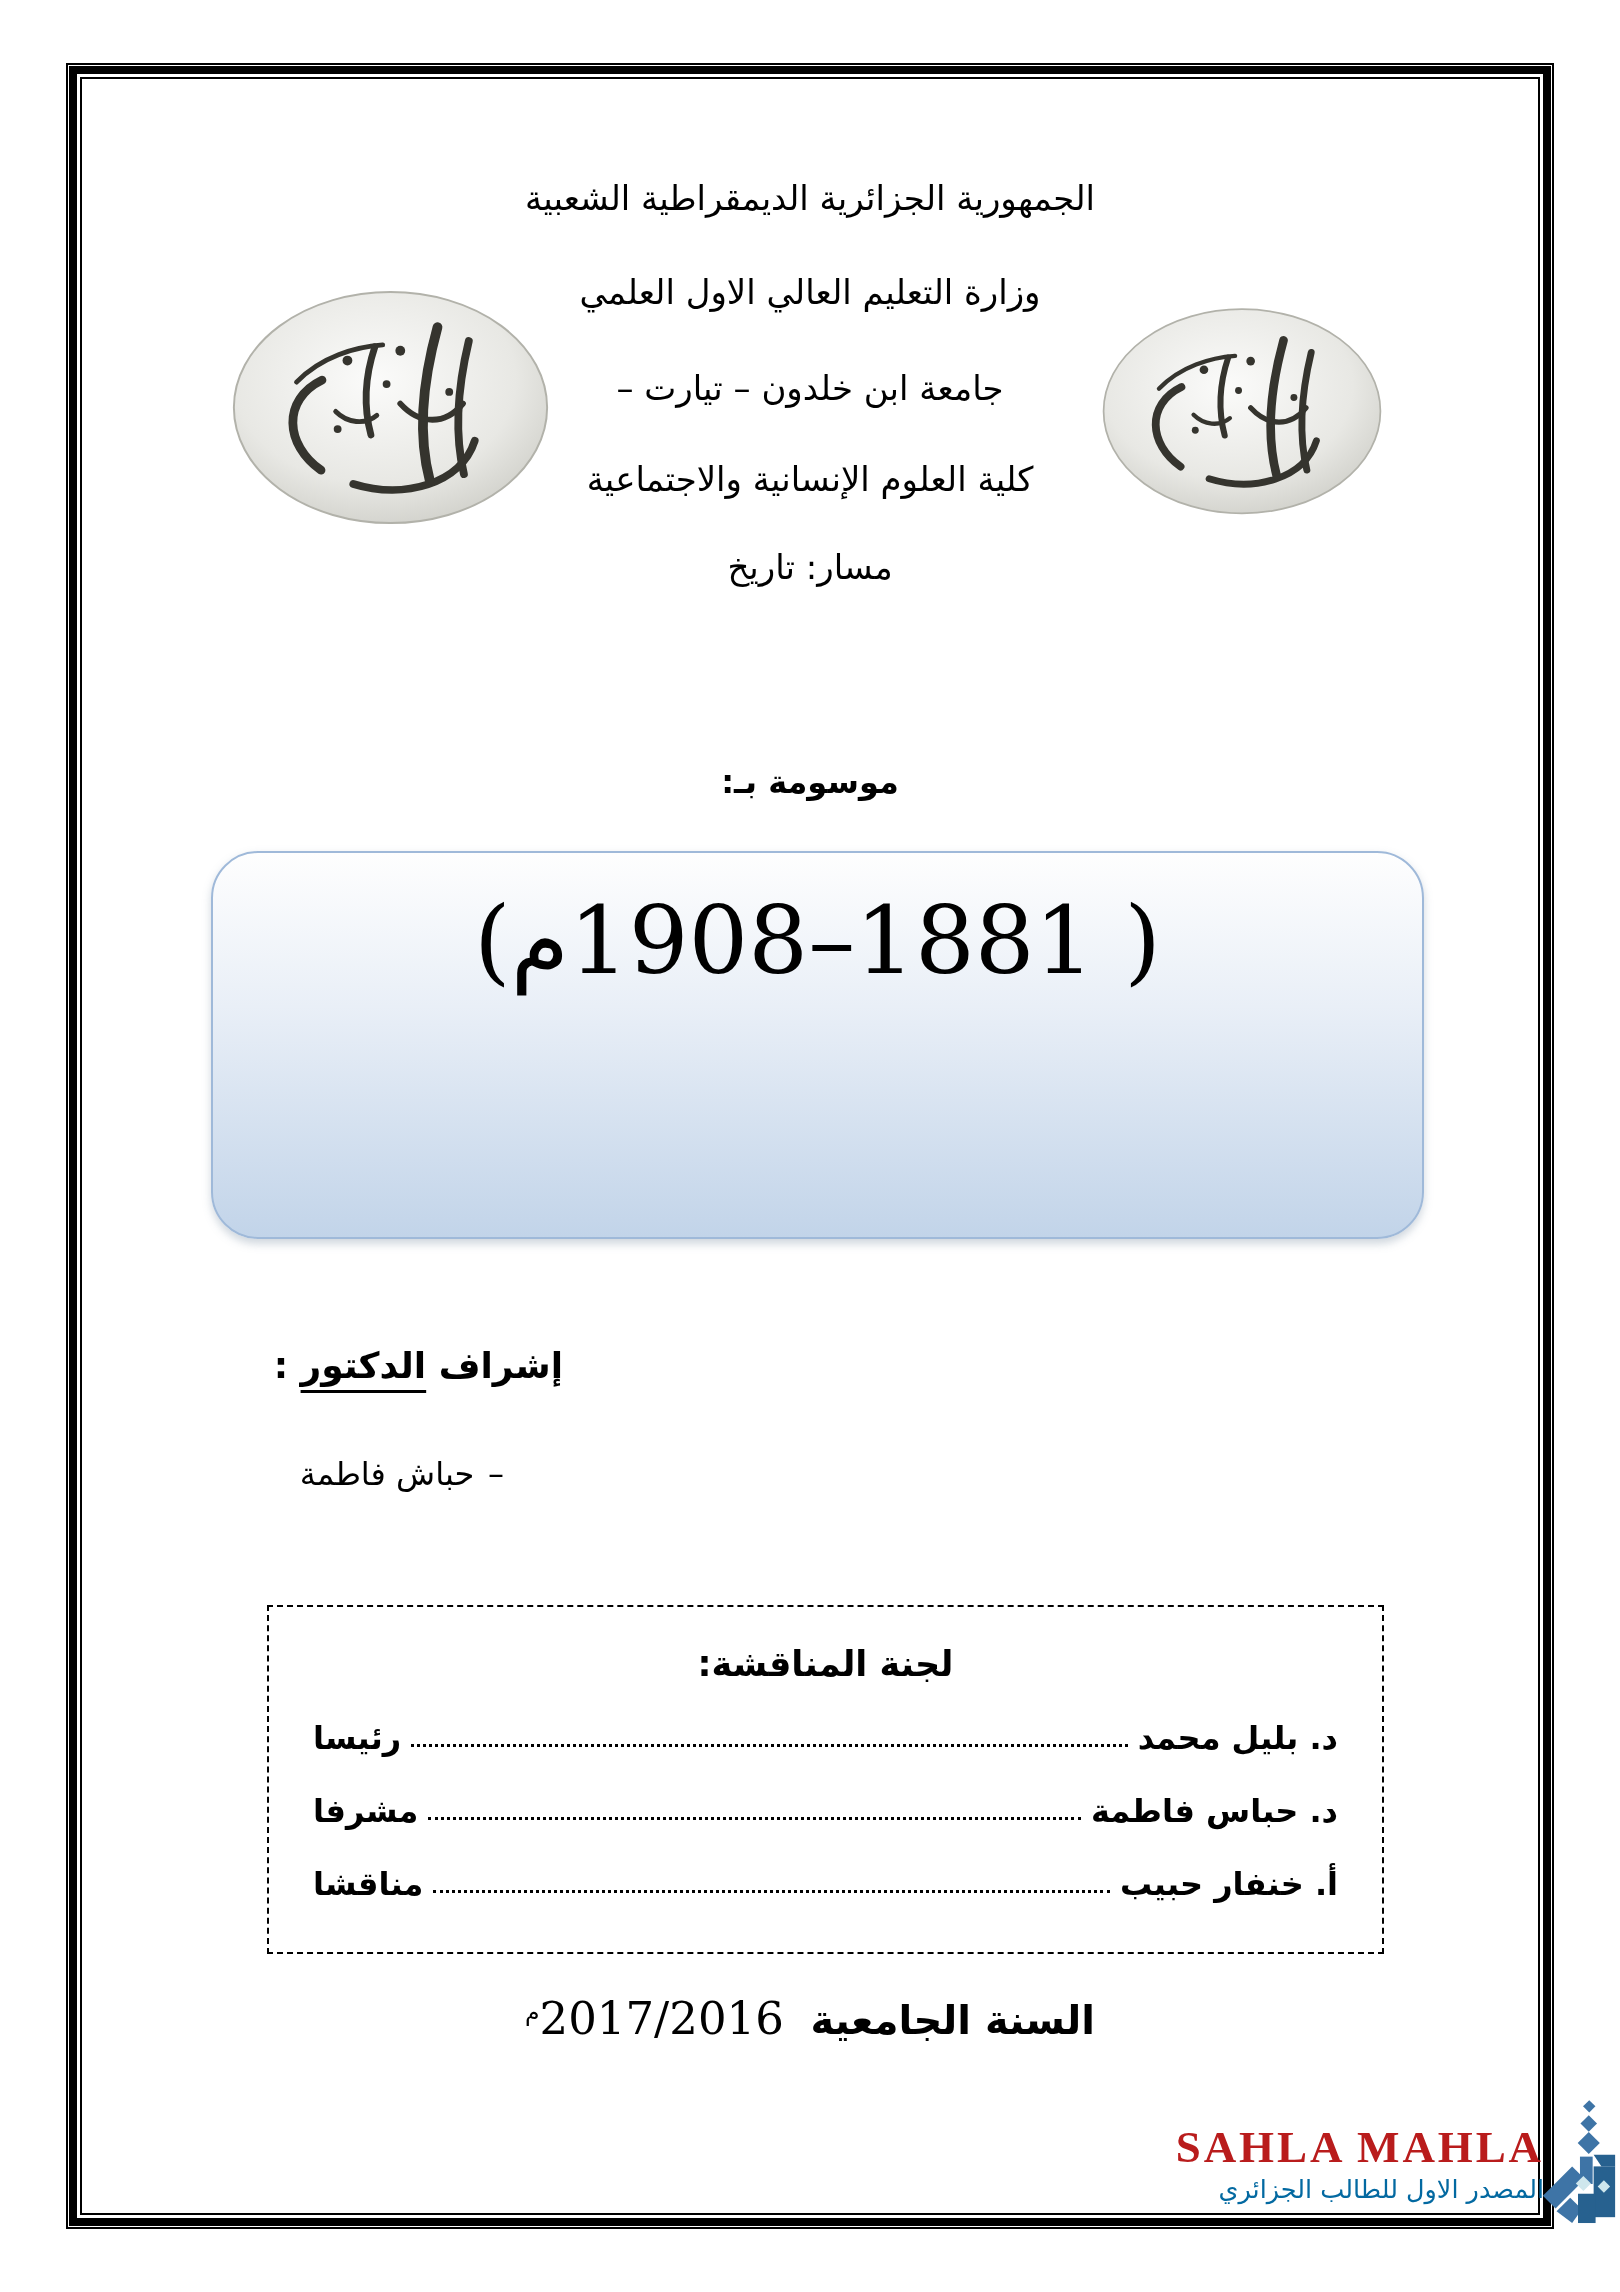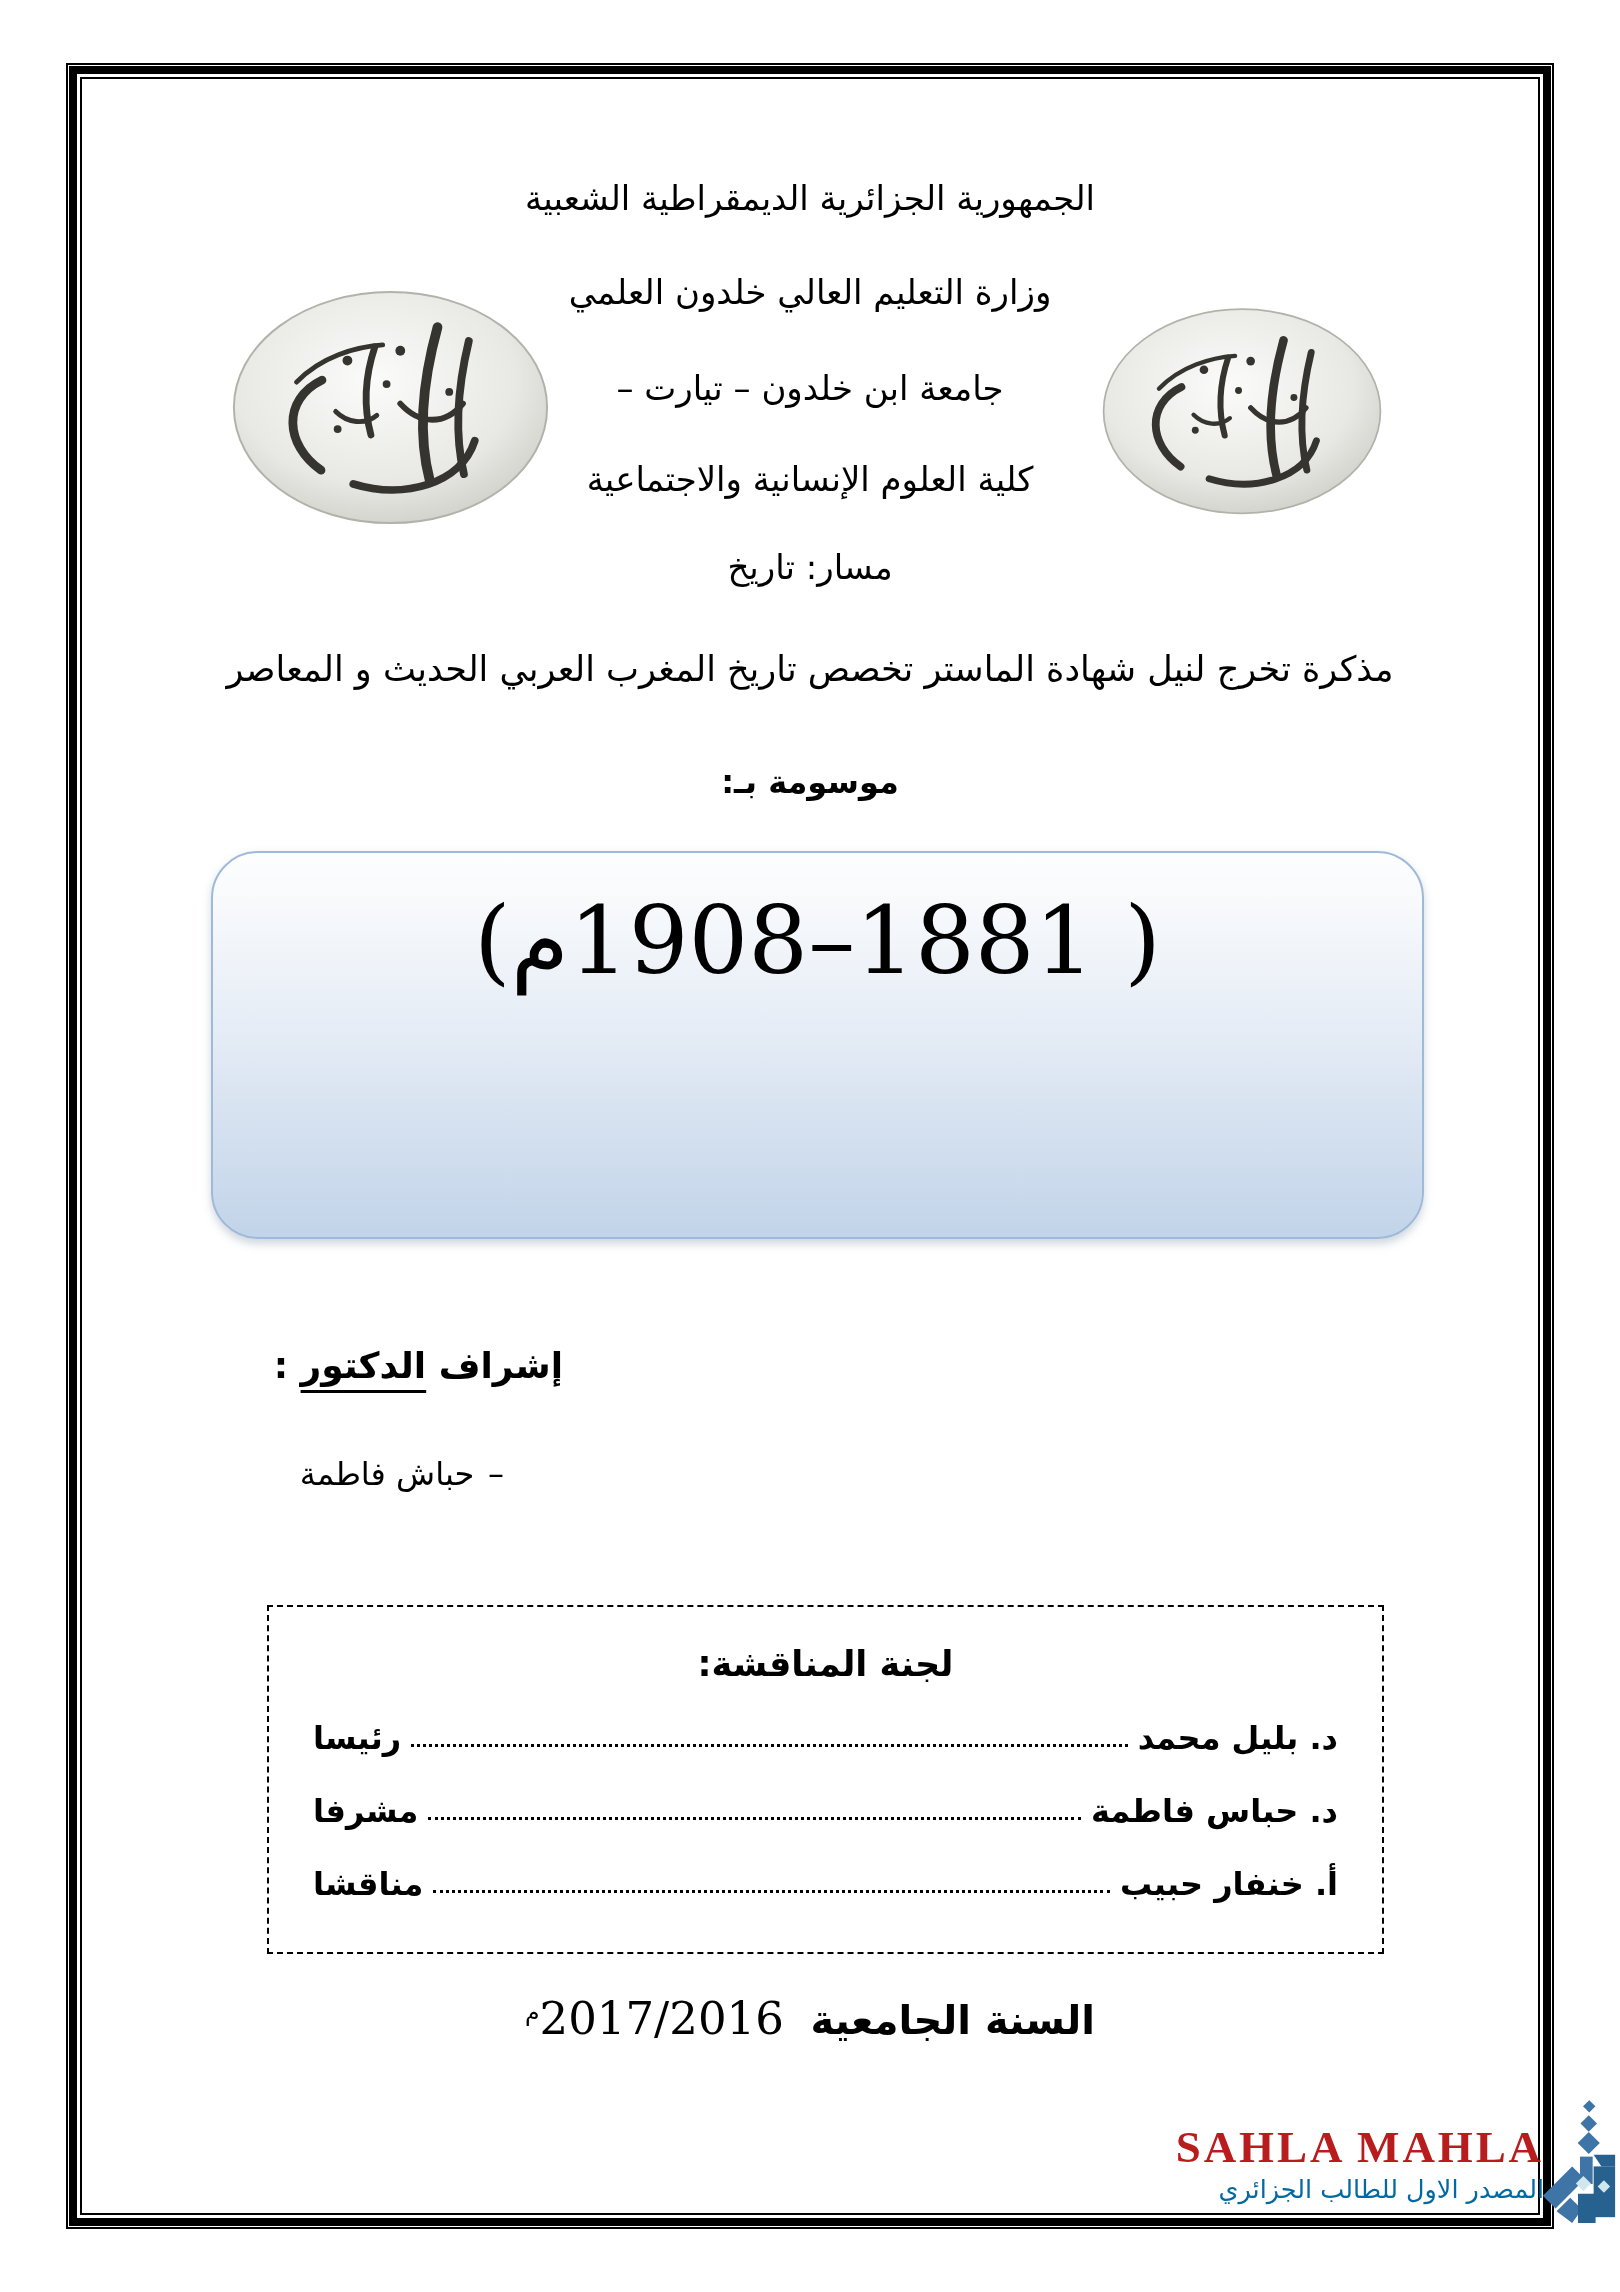--- a/index.html
+++ b/index.html
@@ -66,21 +66,21 @@
 
 <div class="page">
 
   <div class="frame">
     <div class="frame-mid">
       <div class="frame-inner"></div>
     </div>
   </div>
 
   <div class="center-line hdr" style="top:178px">الجمهورية الجزائرية الديمقراطية الشعبية</div>
-  <div class="center-line hdr" style="top:272px">وزارة التعليم العالي خلدون العلمي</div>
+  <div class="center-line hdr" style="top:272px">وزارة التعليم العالي الاول العلمي</div>
   <div class="center-line hdr" style="top:368px">جامعة ابن خلدون – تيارت –</div>
   <div class="center-line hdr" style="top:459px">كلية العلوم الإنسانية والاجتماعية</div>
   <div class="center-line hdr" style="top:547px">مسار: تاريخ</div>
 
   <div class="seal" style="left:228px; top:286px; width:325px; height:247px;">
     <svg width="325" height="247" viewBox="0 0 332 252">
       <defs>
         <radialGradient id="sg" cx="45%" cy="38%" r="75%">
           <stop offset="0%" stop-color="#fbfbfa"></stop>
             <stop offset="60%" stop-color="#e8e8e4"></stop>
@@ -105,21 +105,20 @@
       </g>
     </svg>
   </div>
 
   <div class="seal" style="left:1094px; top:304px; width:296px; height:218px;">
     <svg width="296" height="218" viewBox="0 0 332 252">
         <use href="#seal-art"></use>
       </svg>
   </div>
 
-  <div class="center-line memo">مذكرة تخرج لنيل شهادة الماستر تخصص تاريخ المغرب العربي الحديث و المعاصر</div>
   <div class="center-line tagged">موسومة بـ:</div>
 
   <div class="title-box">
     <div class="title-l2">( 1881–1908م)</div>
   </div>
 
 
   <div class="supervision">
     <div class="sec-label"><span>إشراف </span><span class="u">الدكتور</span><span> :</span></div>
     <div class="person"><span class="dash">–</span><span>حباش فاطمة</span></div>

